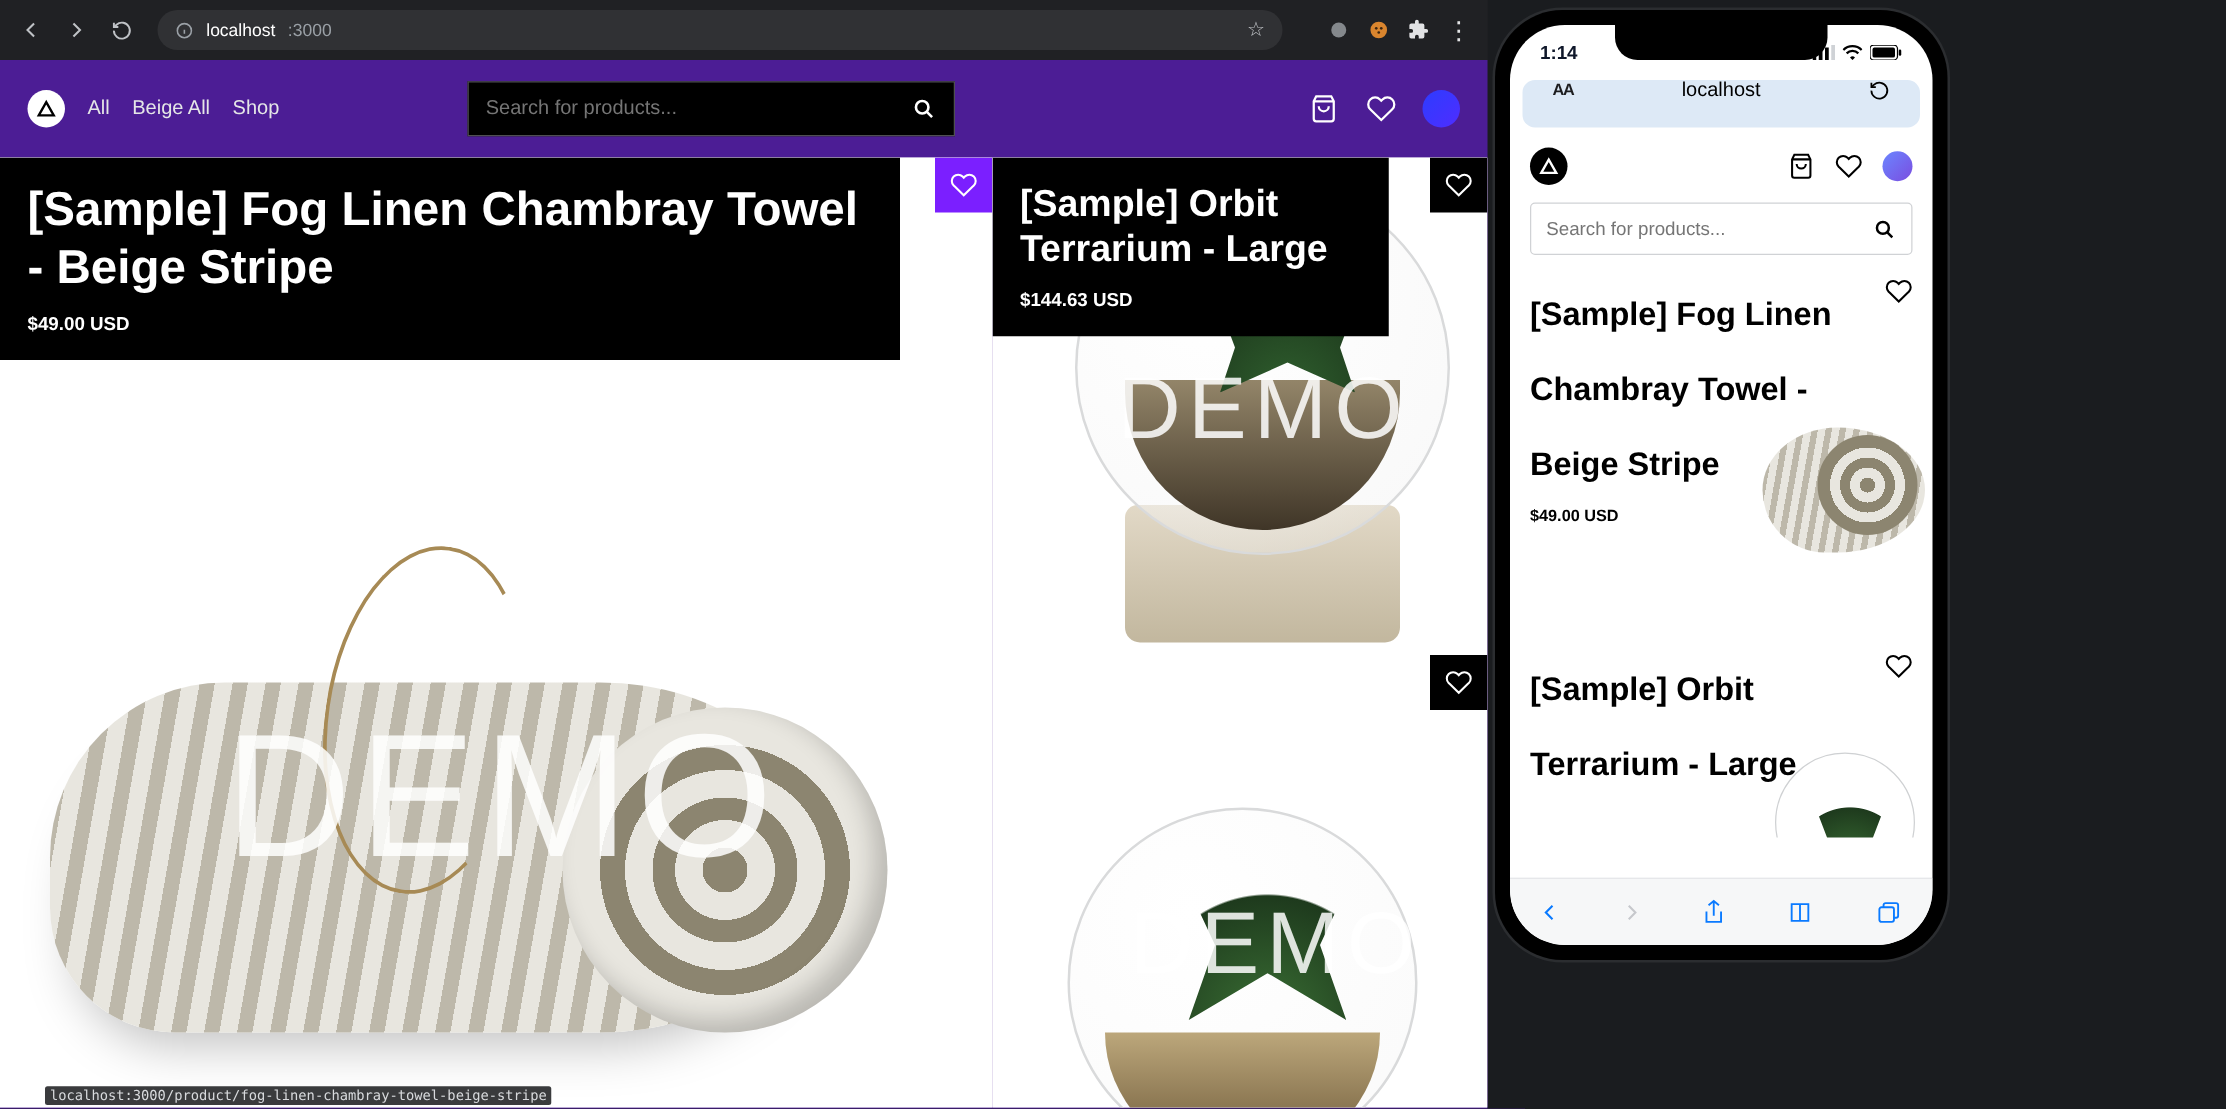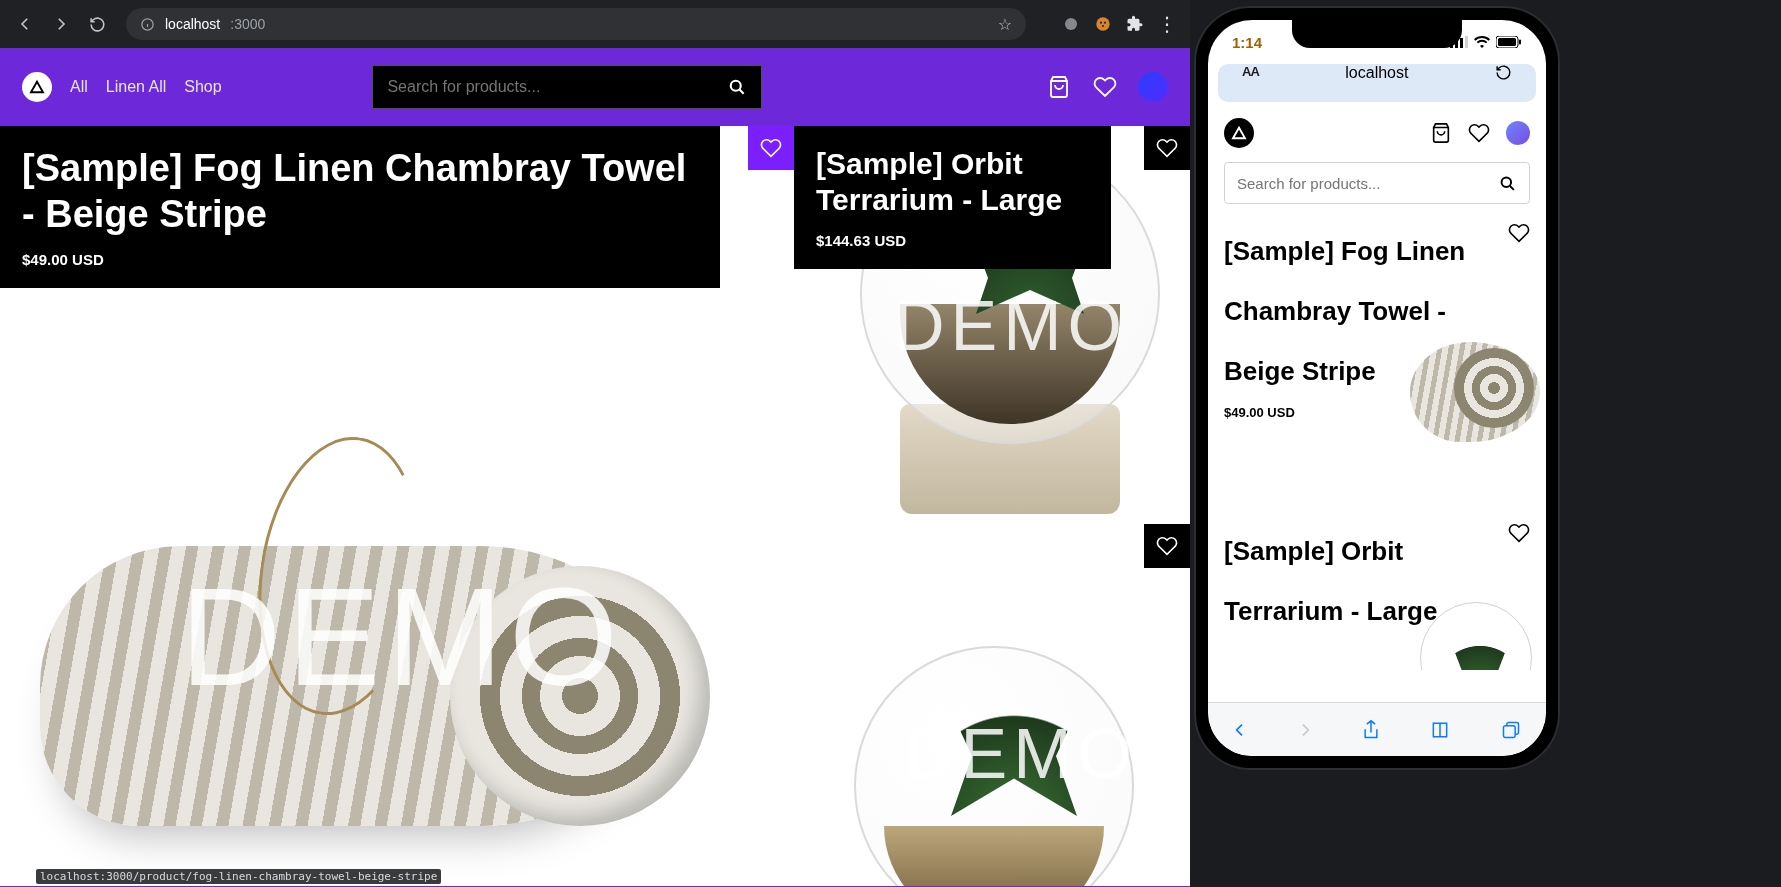--- a/index.html
+++ b/index.html
@@ -10,21 +10,21 @@
   .chrome-bar { height:48px; display:flex; align-items:center; padding:0 12px; gap:10px; background:#202124; }
   .chrome-bar .navbtn { width:26px; height:26px; display:flex; align-items:center; justify-content:center; color:#bfc2c6; font-size:18px; border-radius:50%; }
   .chrome-bar .omnibox { flex:none; margin-left:6px; width:900px; height:32px; background:#303134; border-radius:16px; display:flex; align-items:center; padding:0 14px; color:#c8ccd0; font-size:14px; gap:10px; }
   .chrome-bar .omnibox .host { color:#fff; }
   .chrome-bar .omnibox .path { color:#9aa0a6; }
   .chrome-bar .spacer { flex:1; }
   .chrome-bar .chrome-icon { width:22px; height:22px; color:#b9bcc0; display:flex; align-items:center; justify-content:center; }
   .chrome-bar .star { color:#bfc2c6; font-size:16px; }
 
   
-  .page { position:absolute; left:0; top:48px; width:1190px; height:839px; background:#6d28d9; overflow:hidden; }
+  .page { position:absolute; left:0; top:48px; width:1190px; height:839px; background:#4c1d95; overflow:hidden; }
   .topnav { height:78px; display:flex; align-items:center; padding:0 22px; gap:18px; }
   .logo { width:30px; height:30px; border-radius:50%; background:#fff; display:flex; align-items:center; justify-content:center; }
   .logo svg { width:18px; height:18px; }
   .navlink { color:#e5e6e7; font-size:16px; }
   .searchwrap { margin-left:auto; margin-right:auto; }
   .searchbox { width:390px; height:44px; border:1px solid #4f4f52; background:#000; display:flex; align-items:center; padding:0 14px; }
   .searchbox input { flex:1; background:transparent; border:none; outline:none; color:#bdbdbf; font-size:16px; }
   .searchbox .sicon { color:#fff; }
   .topright { display:flex; align-items:center; gap:20px; margin-left:auto; }
   .iconbtn { color:#fff; width:26px; height:26px; display:flex; align-items:center; justify-content:center; }
@@ -65,21 +65,21 @@
 
   .terr-sm { position:absolute; left:20px; bottom:-40px; width:360px; height:300px; }
   .terr-sm .glass { position:absolute; left:40px; top:20px; width:280px; height:280px; border-radius:50%; border:2px solid #d9dadb; background:radial-gradient(circle at 35% 30%, rgba(255,255,255,.8), rgba(220,220,220,.15)); }
   .terr-sm .plant { position:absolute; left:130px; top:40px; width:140px; height:150px; background:radial-gradient(circle at 50% 100%, #3a6f34, #1e3a1d 60%, transparent 61%); clip-path:polygon(50% 0,75% 30%,100% 20%,80% 60%,95% 100%,50% 75%,5% 100%,20% 60%,0 20%,25% 30%); }
   .terr-sm .soil { position:absolute; left:70px; top:200px; width:220px; height:100px; border-radius:0 0 110px 110px; background:linear-gradient(#bca77b,#6a5636); }
 
   
   .phone { position:absolute; left:1196px; top:8px; width:362px; height:760px; background:#000; border-radius:54px; padding:12px; box-shadow:0 0 0 2px #2b2d30; }
   .phone .screen { width:100%; height:100%; background:#fff; border-radius:44px; overflow:hidden; position:relative; }
   .phone .notch { position:absolute; top:0; left:50%; transform:translateX(-50%); width:170px; height:28px; background:#000; border-radius:0 0 18px 18px; z-index:5; }
-  .phone .status { height:44px; display:flex; align-items:center; justify-content:space-between; padding:0 24px; font-size:15px; font-weight:700; color:#a16207; position:relative; z-index:4;}
+  .phone .status { height:44px; display:flex; align-items:center; justify-content:space-between; padding:0 24px; font-size:15px; font-weight:700; color:#0f172a; position:relative; z-index:4;}
   .phone .status .right { display:flex; gap:6px; align-items:center; }
   .phone .safari-url { margin:0 10px 8px; height:38px; background:#dde9f6; border-radius:10px; display:flex; padding:0 24px; gap:10px; color:#1d1d1f; font-size:16px; }
   .phone .safari-url .aa { font-weight:700; font-size:13px; letter-spacing:-1px;}
   .phone .safari-url .host { flex:1; text-align:center; color:#000; }
   .phone .mcontent { padding:0 16px; height:560px; overflow:hidden; position:relative; }
   .phone .mtop { display:flex; align-items:center; justify-content:space-between; padding:8px 0 14px; }
   .phone .mlogo { width:30px; height:30px; border-radius:50%; background:#000; display:flex; align-items:center;justify-content:center; }
   .phone .mlogo svg path { stroke:#fff; }
   .phone .mright { display:flex; align-items:center; gap:16px; color:#000; }
   .phone .mavatar { width:24px; height:24px; border-radius:50%; background:linear-gradient(135deg,#6b86ff,#7a4de0); }
@@ -154,21 +154,21 @@
   </div>
 
   <div class="page">
     <div class="topnav">
       <div class="logo">
         <svg viewBox="0 0 24 24" fill="none" stroke="#000" stroke-width="2.5">
             <path d="M4 19L12 5l8 14H4z"></path>
           </svg>
       </div>
       <a class="navlink">All</a>
-      <a class="navlink">Linen All</a>
+      <a class="navlink">Beige All</a>
       <a class="navlink">Shop</a>
       <div class="searchwrap">
         <div class="searchbox">
           <input placeholder="Search for products..." style="">
           <span class="sicon">
             <svg width="20" height="20" viewBox="0 0 24 24" fill="none" stroke="currentColor" stroke-width="2.5">
                 <circle cx="10.5" cy="10.5" r="6"></circle>
                 <path d="m20 20-5-5"></path>
               </svg>
           </span>

